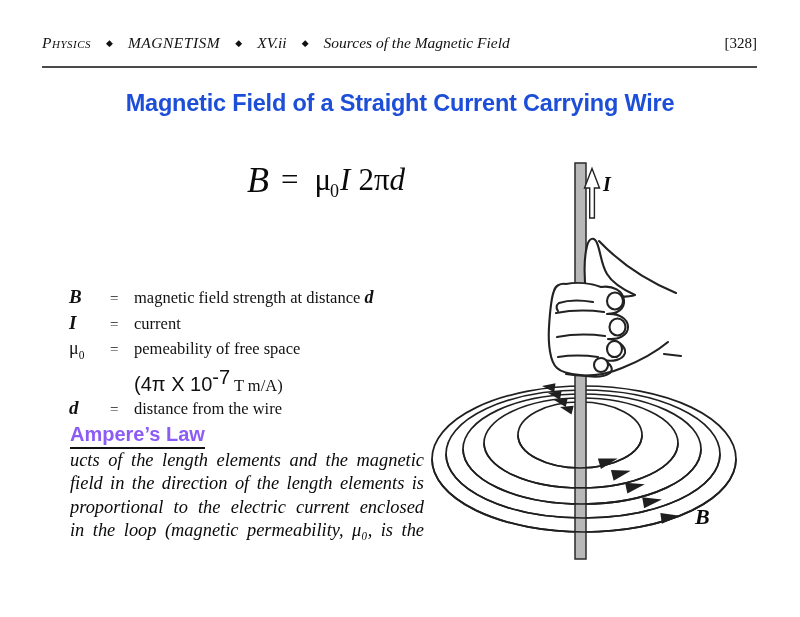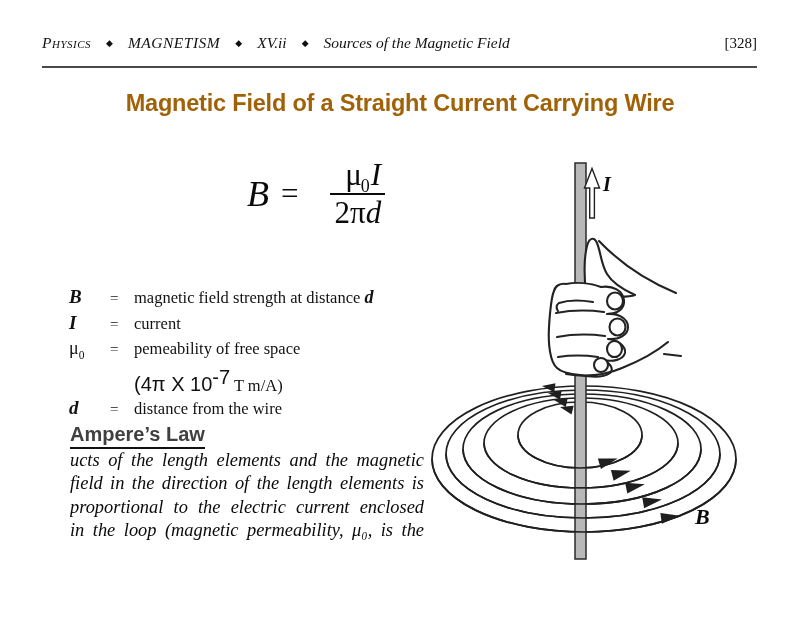--- a/index.html
+++ b/index.html
@@ -16,49 +16,49 @@
     font-style:italic; font-size:15.5px; white-space:nowrap;
   }
   .hdr-smallcaps { font-variant:small-caps; letter-spacing:0.5px; }
   .hdr-caps { letter-spacing:0.5px; }
   .hdr-diamond { font-style:normal; font-size:9px; margin:0 15px; position:relative; top:-2px; }
   .hdr-pageno { margin-left:auto; font-style:normal; font-size:15px; }
   
   .title {
     position:absolute; left:0; right:0; top:90px; text-align:center;
     font-family:"Liberation Sans", sans-serif; font-weight:bold;
-    font-size:23.5px; letter-spacing:-0.2px; color:#a16207;
+    font-size:23.5px; letter-spacing:-0.2px; color:#1d4ed8;
   }
   
   .formula {
     position:absolute; left:247px; top:159px;
     display:flex; align-items:center; gap:12px; color:#0a0a0a;
   }
   .formula .lhs { font-style:italic; font-size:36px; }
   .formula .eq  { font-size:31px; }
-  .frac { display:inline-flex; flex-direction:column; align-items:flex-end;margin-left:20px; }
+  .frac { display:inline-flex; flex-direction:row; align-items:flex-start; }
   .frac .num, .frac .den { font-size:31px; line-height:1.04; padding:0 4px; }
   .frac-bar { align-self:stretch; height:0; border-top:2.6px solid #0a0a0a; margin:2px 0; }
   .var-it { font-style:italic; }
   .sub0 { font-size:18px; position:relative; top:7px; left:-1px; }
   
   .defs { position:absolute; left:69px; top:285px; width:356px; font-size:16.5px; }
   .def-row { display:grid; grid-template-columns:41px 24px 1fr; align-items:baseline; line-height:24.5px; }
   .def-sub { display:grid; grid-template-columns:41px 24px 1fr; line-height:21px; }
   .sym { font-weight:bold; font-style:italic; font-size:19px; }
   .sym-mu { font-weight:normal; font-style:normal; font-size:18px; }
   .sym-mu sub { font-size:11.5px; }
   .defeq { font-size:15px; }
   .emph { font-weight:bold; font-style:italic; font-size:18px; }
   .sans { font-family:"Liberation Sans", sans-serif; font-size:20px; }
   
   .amp-head {
     position:absolute; left:70px; top:423px;
     font-family:"Liberation Sans", sans-serif; font-weight:bold; font-size:20px;
-    border-bottom:2.6px solid #111; padding-bottom:1px; color:#404040;
+    border-bottom:2.6px solid #111; padding-bottom:1px; color:#8b5cf6;
   }
   .amp-body {
     position:absolute; left:70px; top:449px; width:354px;
     font-style:italic; font-size:18.4px; color:#0a0a0a;
   }
   .jline { text-align:justify; text-align-last:justify; line-height:23.3px; height:23.3px; overflow:hidden; white-space:nowrap0; }
   .lastline { text-align:left; text-align-last:left; line-height:23.3px; }
   
   .diagram { position:absolute; left:420px; top:130px; width:380px; height:462px; }
   .lbl { font-family:"Liberation Serif", serif; font-weight:bold; font-style:italic; }

